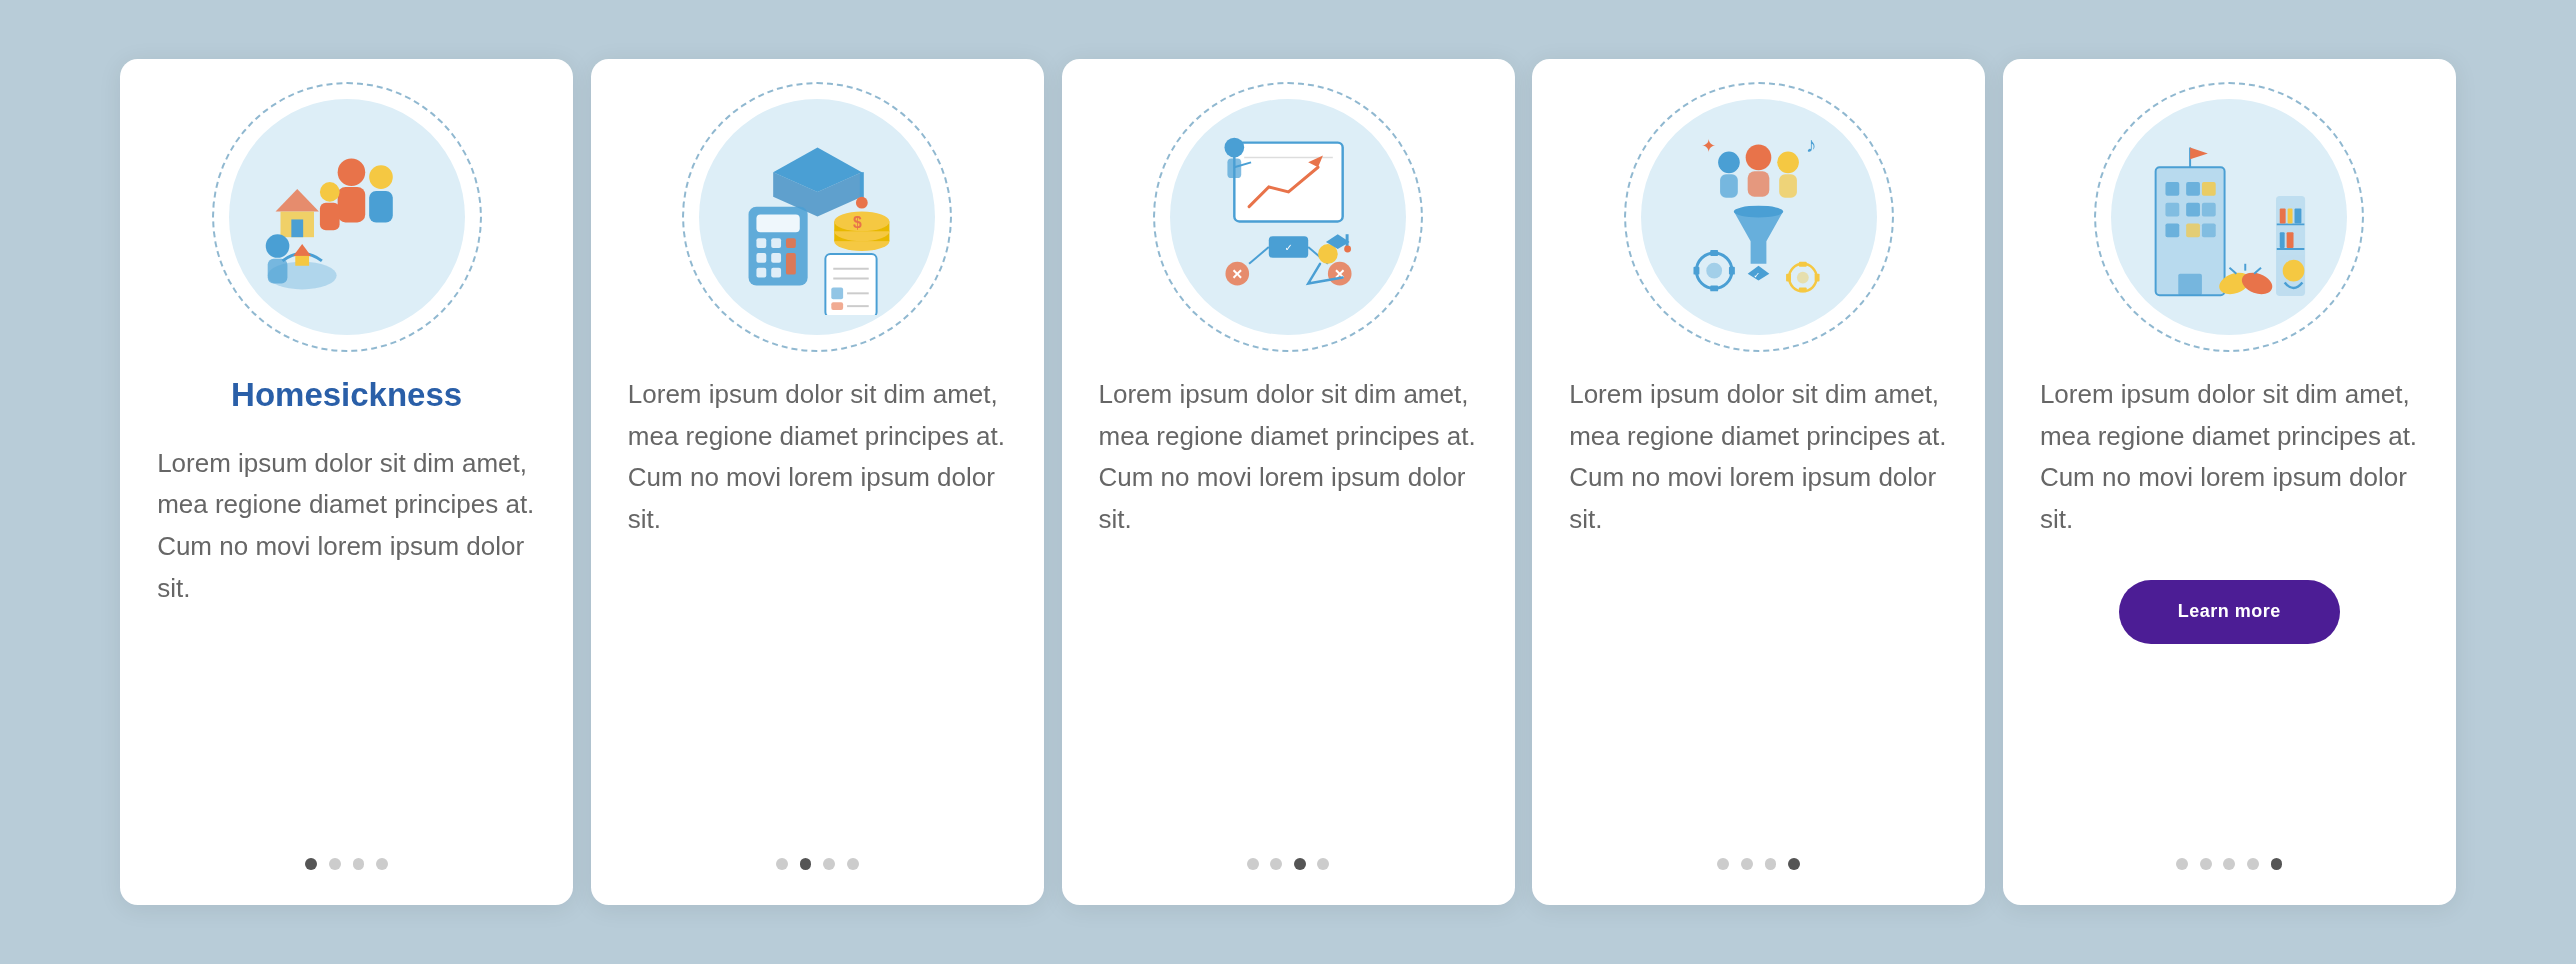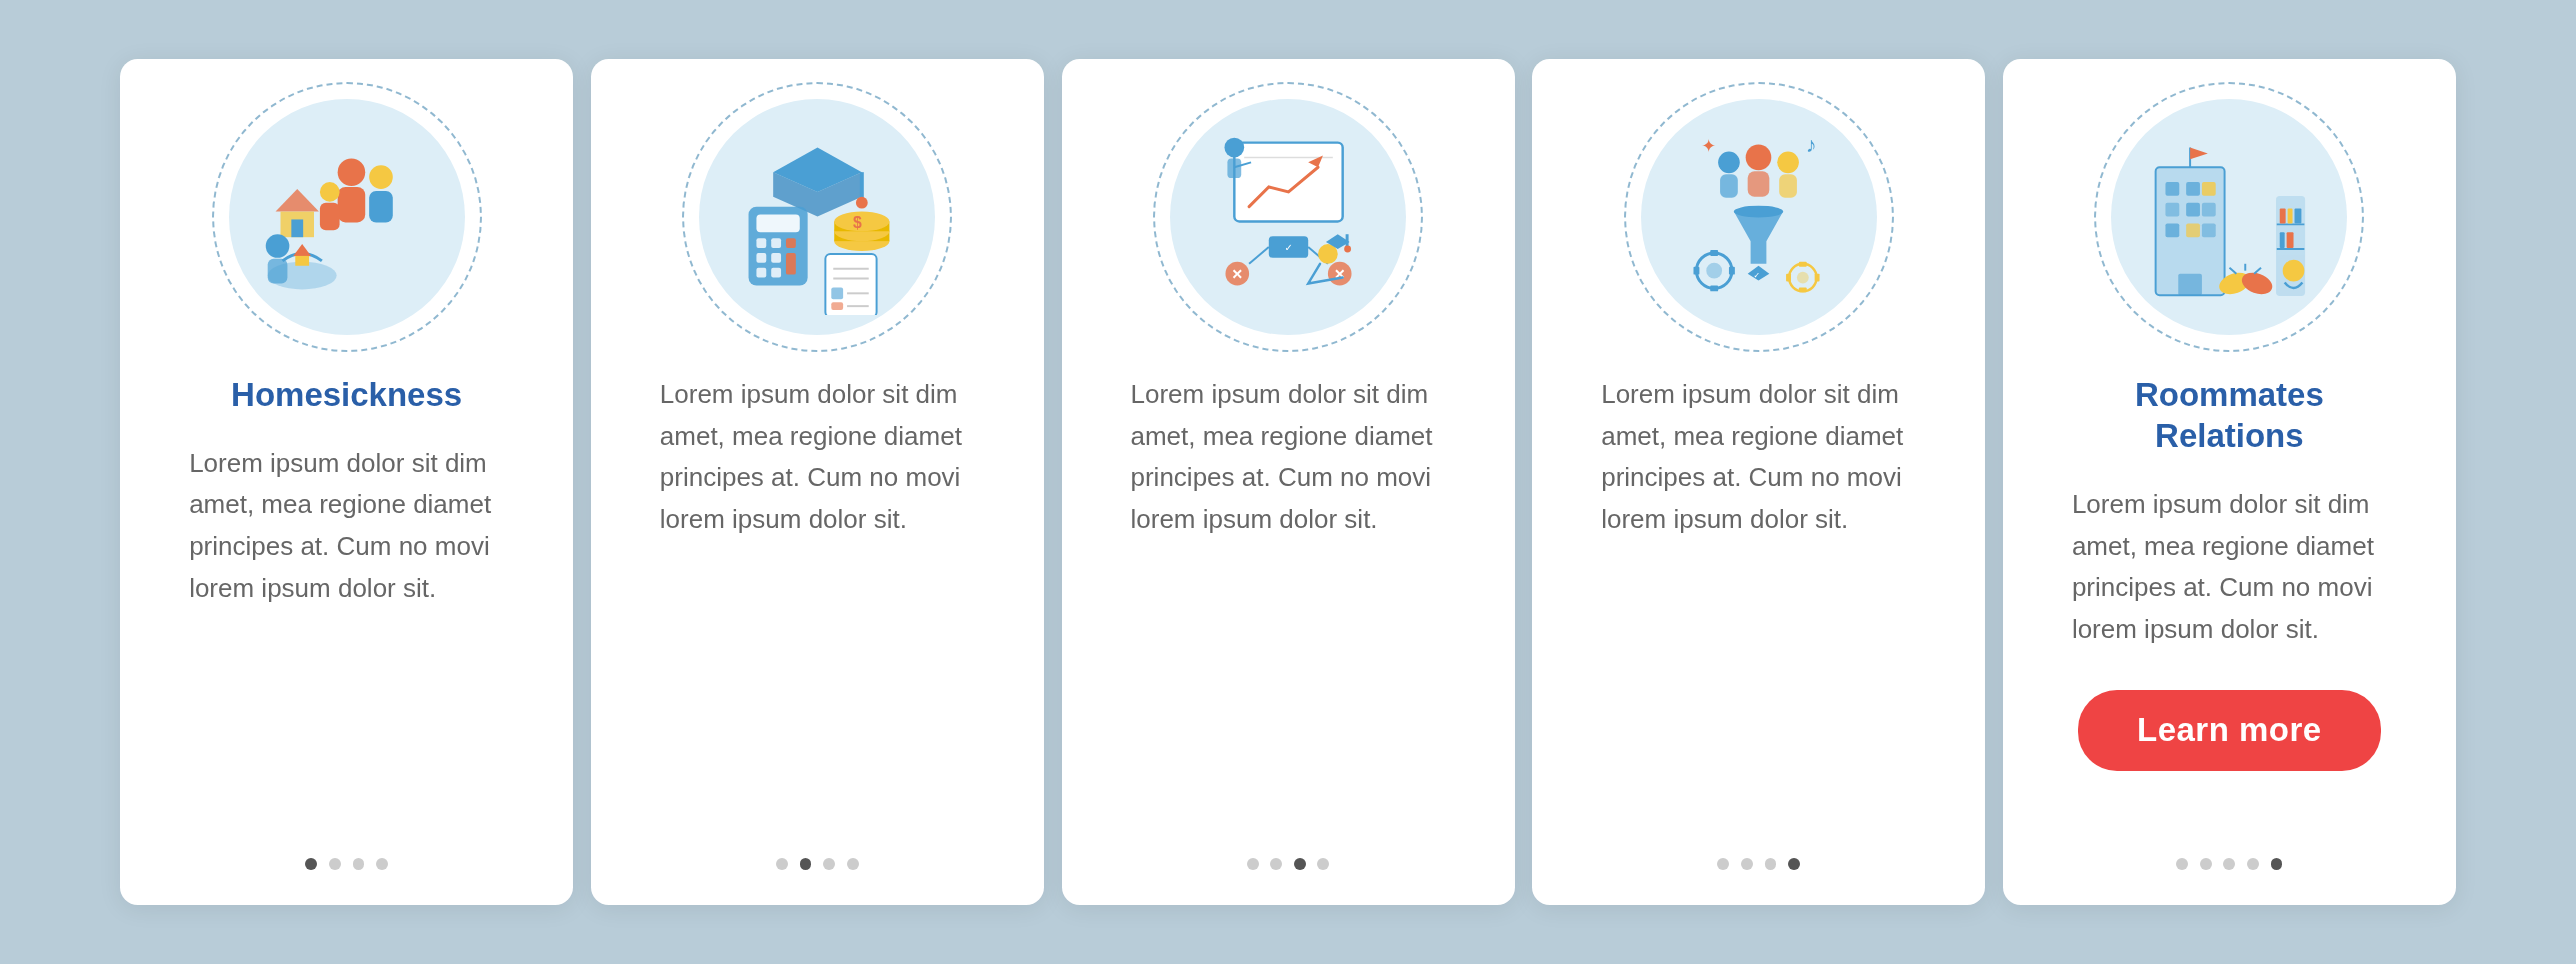--- a/index.html
+++ b/index.html
@@ -62,21 +62,21 @@
       width: 266px;
       height: 266px;
       border-radius: 50%;
       border: 2.5px dashed #90b8d0;
       top: 50%;
       left: 50%;
       transform: translate(-50%, -50%);
     }
 
     .card-content {
-      padding: 0 69px;
+      padding: 0 37px;
       display: flex;
       flex-direction: column;
       align-items: center;
       width: 100%;
       flex: 1;
     }
 
     .card-title {
       font-size: 33px;
       font-weight: 700;
@@ -112,26 +112,26 @@
       height: 11.8px;
       border-radius: 50%;
       background: #ccc;
     }
 
     .dot.active {
       background: #555;
     }
 
     .learn-more-btn {
-      background: #ef4444;
+      background: #4c1d95;
       color: #fff;
       border: none;
       border-radius: 39px;
       padding: 21.6px 59px;
-      font-size: 33px;
+      font-size: 18px;
       font-weight: 600;
       cursor: pointer;
       margin: 9.8px auto 19.7px auto;
       display: block;
       letter-spacing: 0.5px;
     }
 
     
     .icon-svg {
       width: 197px;
@@ -367,21 +367,20 @@
           <ellipse cx="105" cy="168" rx="16" ry="10" fill="#f5c842" transform="rotate(-20, 105, 168)"></ellipse>
           <ellipse cx="128" cy="168" rx="16" ry="10" fill="#e8734a" transform="rotate(20, 128, 168)"></ellipse>
 
           <line x1="116" y1="155" x2="116" y2="148" stroke="#4a9fd4" stroke-width="2"></line>
           <line x1="107" y1="158" x2="100" y2="152" stroke="#4a9fd4" stroke-width="2"></line>
           <line x1="125" y1="158" x2="132" y2="152" stroke="#4a9fd4" stroke-width="2"></line>
         </svg>
       </div>
     </div>
     <div class="card-content">
-      <div class="card-title center-aligned">Roommates<br>Relations</div>
       <div class="card-body">Lorem ipsum dolor sit dim amet, mea regione diamet principes at. Cum no movi lorem ipsum dolor sit.</div>
       <button class="learn-more-btn">Learn more</button>
     </div>
     <div class="dots-row">
       <div class="dot"></div>
       <div class="dot"></div>
       <div class="dot"></div>
       <div class="dot"></div>
       <div class="dot active"></div>
     </div>

